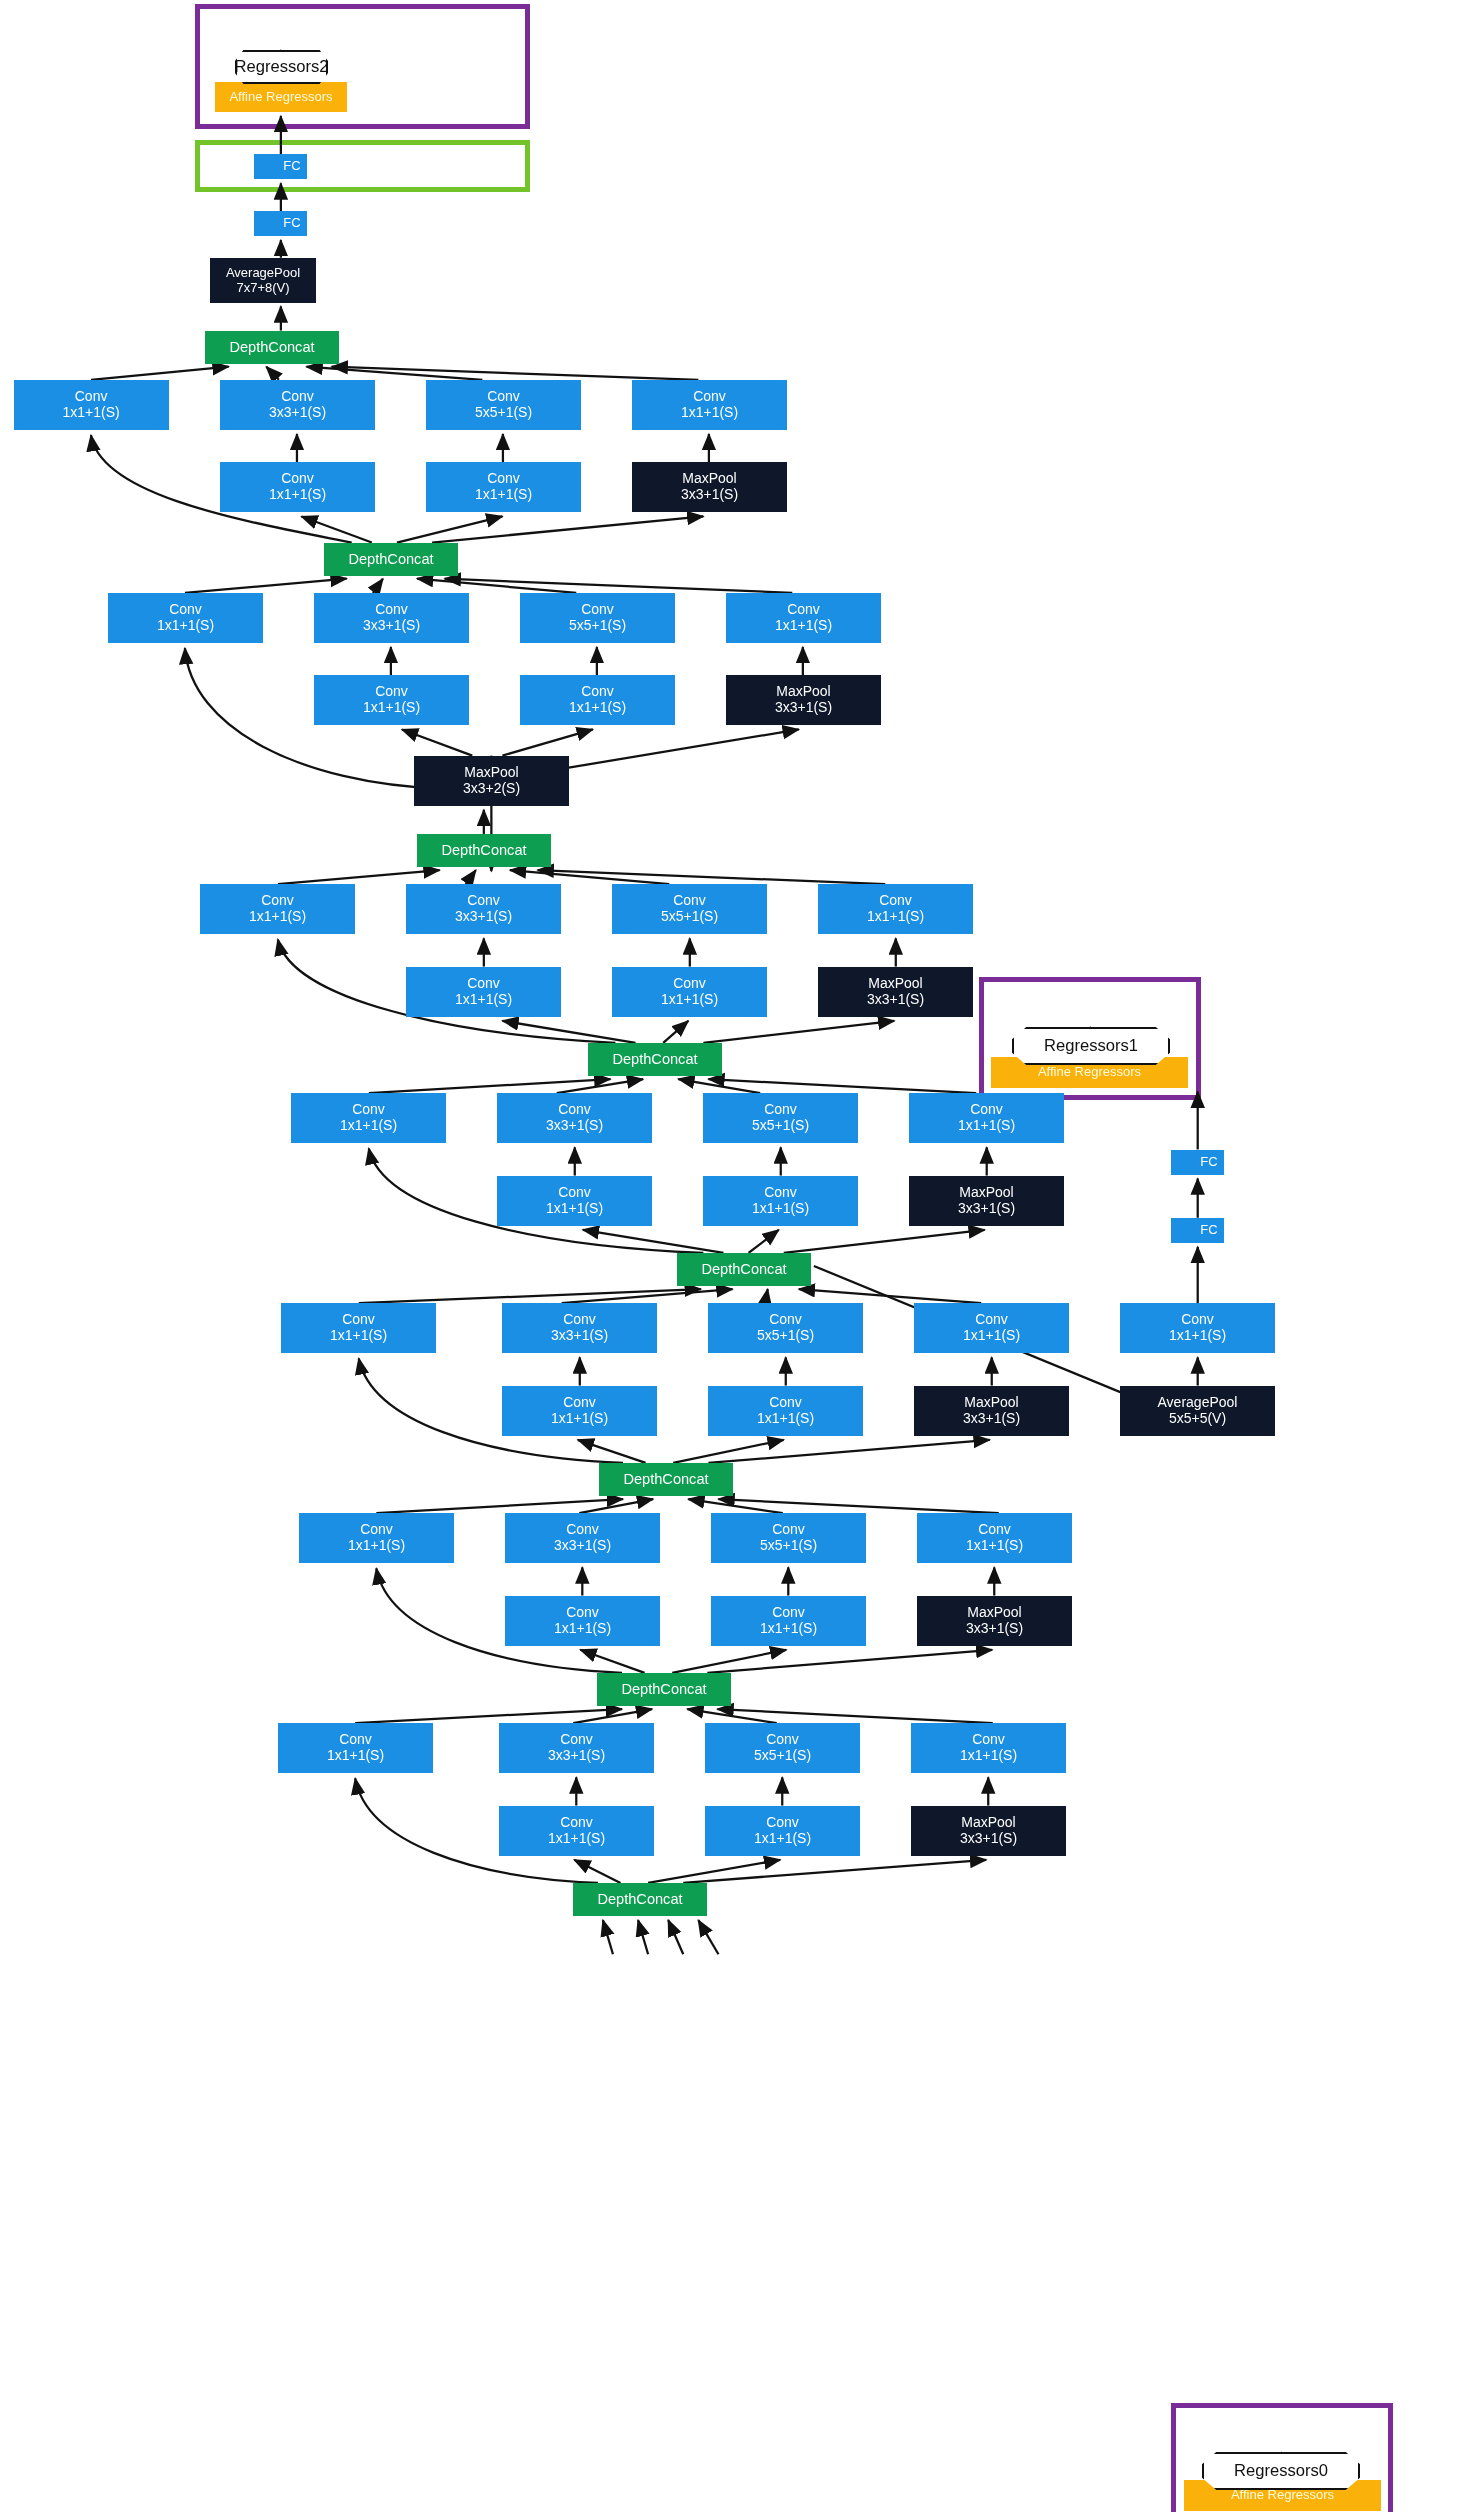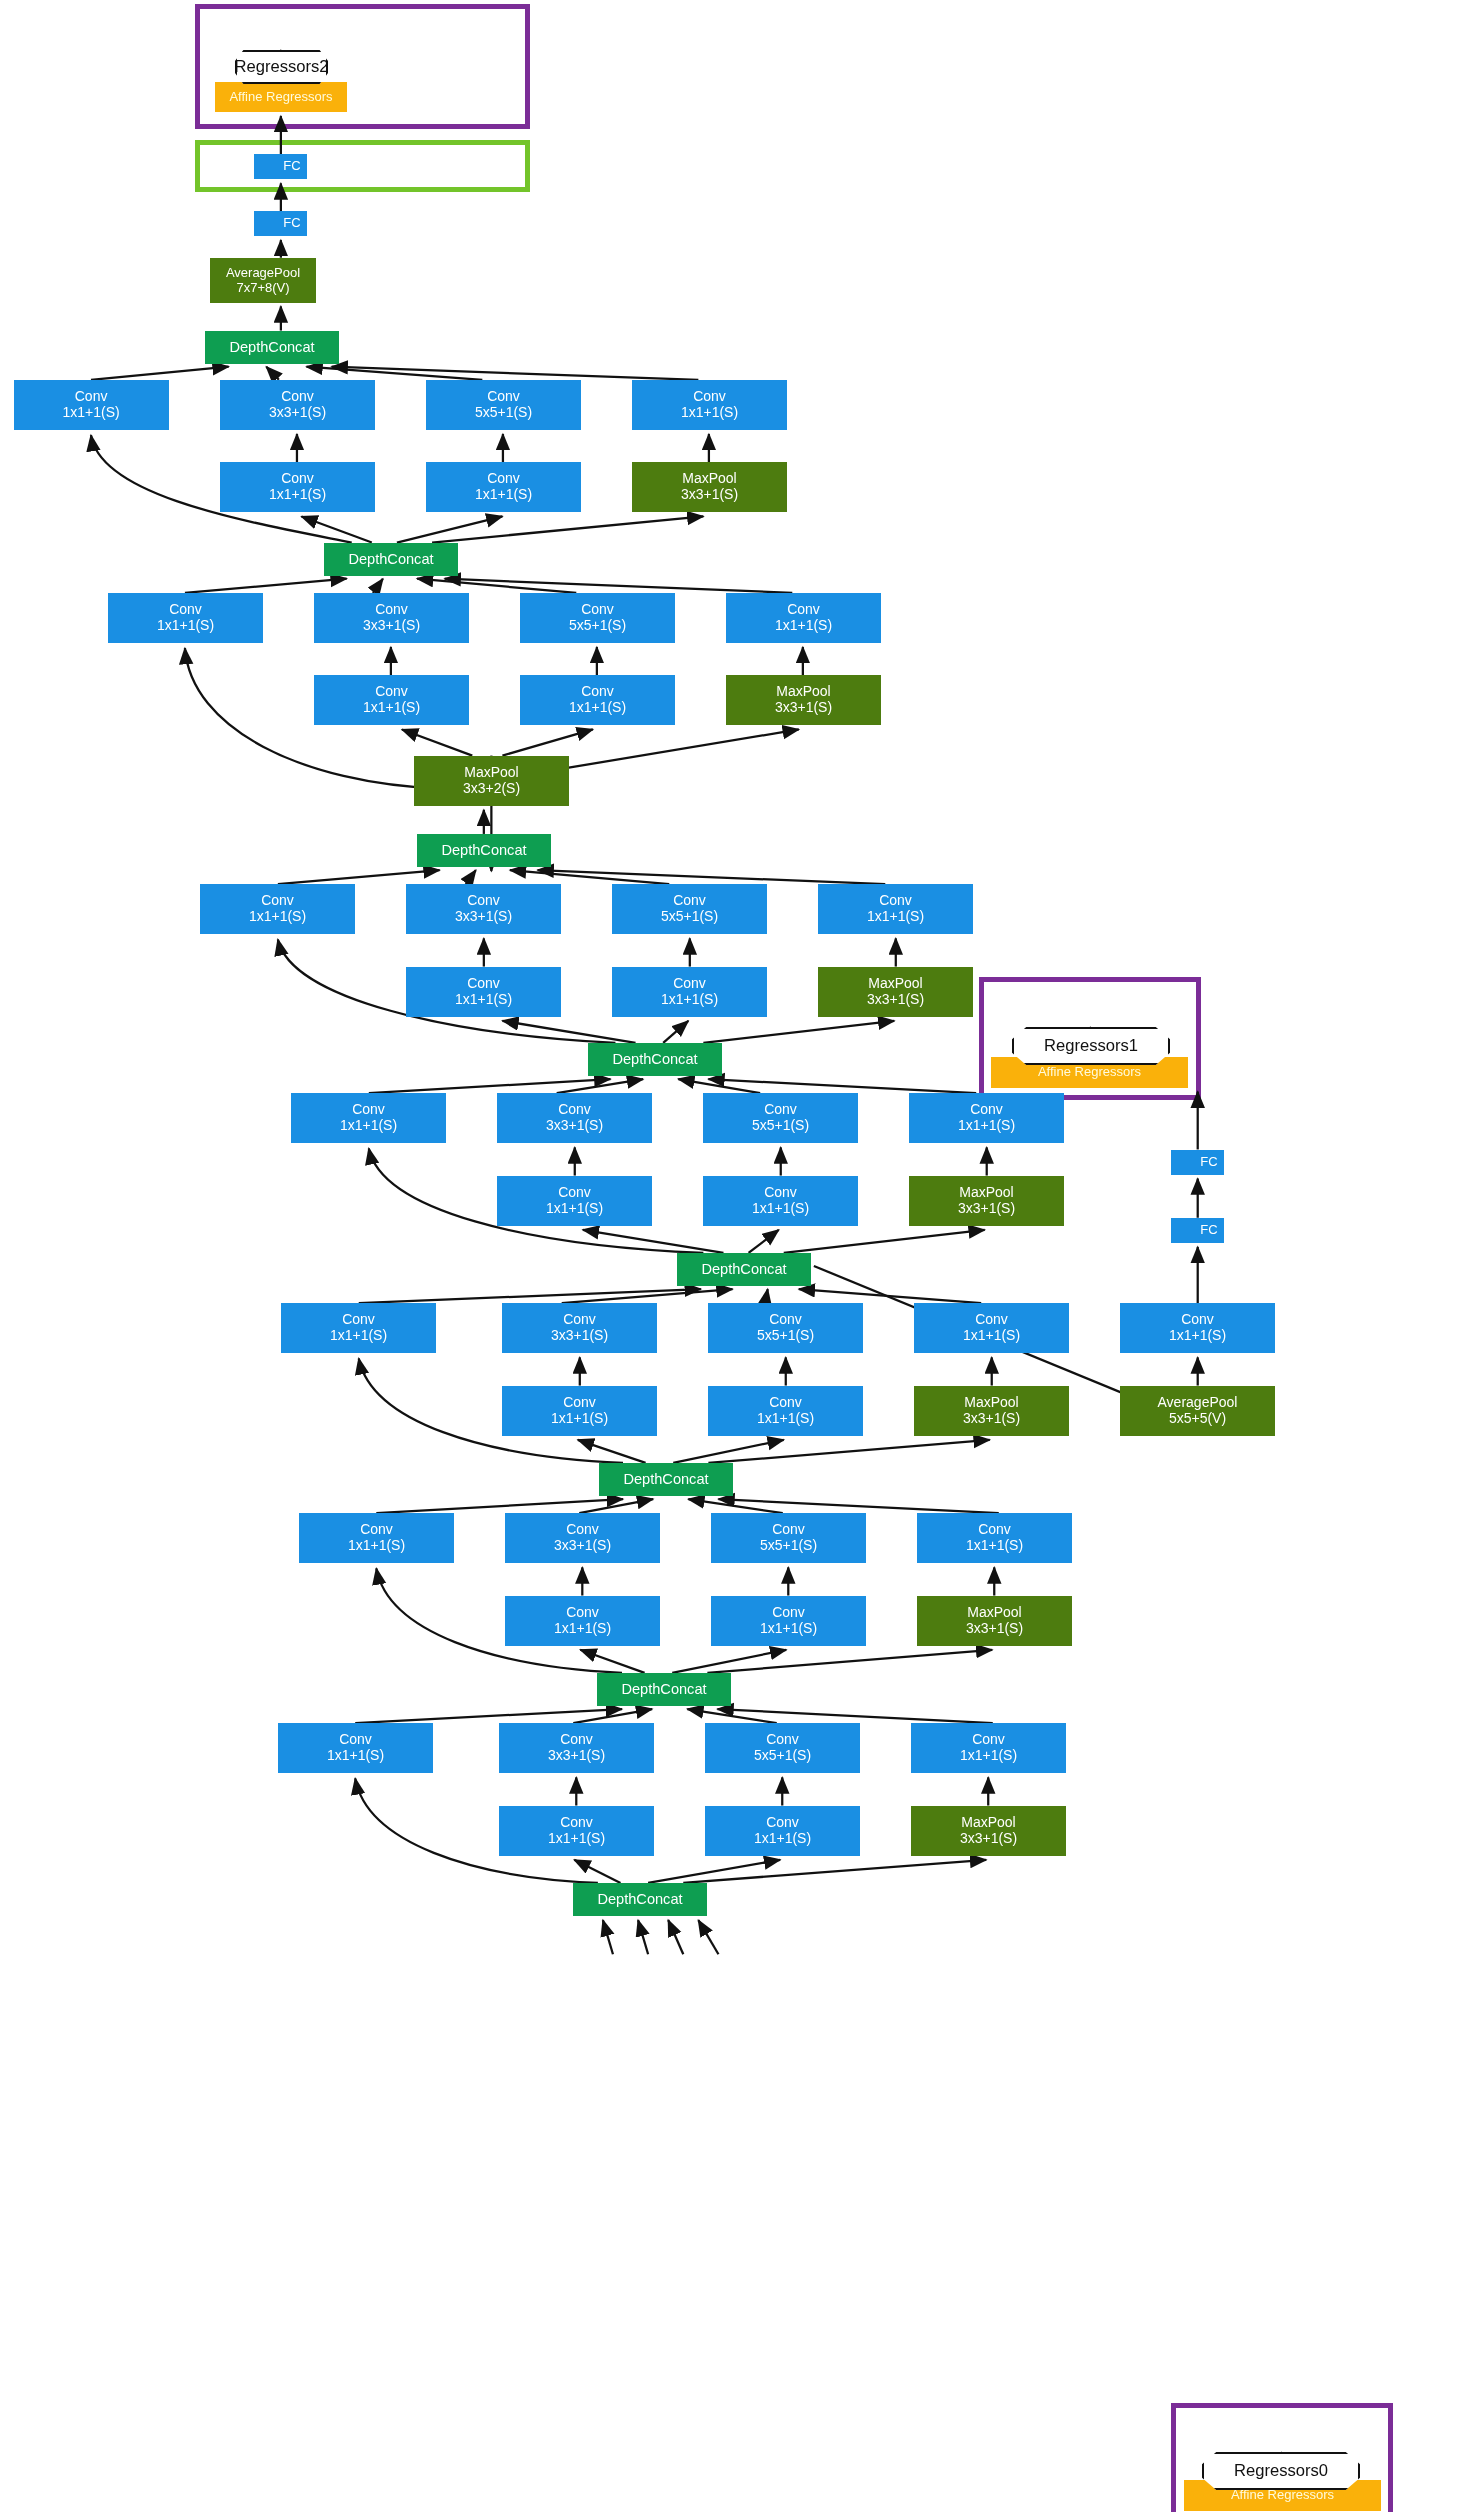--- a/index.html
+++ b/index.html
@@ -4,21 +4,21 @@
 <style>
   html,body{margin:0;padding:0;background:#ffffff;}
   body{font-family:"Liberation Sans", sans-serif;}
   #canvas{position:relative;width:1459px;height:2856px;background:#fff;overflow:hidden;}
   .node{position:absolute;box-sizing:border-box;display:flex;flex-direction:column;
         align-items:center;justify-content:center;text-align:center;color:#fff;
         font-family:"Liberation Sans", sans-serif;line-height:1.12;z-index:4;}
   .node .l1{display:block;}
   .node .l2{display:block;}
   .conv  {background:#1A8FE3;text-align:right;}
-  .pool  {background:#4d7c0f;}
+  .pool  {background:#0f172a;}
   .concat{background:#0E9E51;}
   .fc    {background:#1A8FE3;padding-left:23px;}
   .affine{background:#FAB10A;color:#FFFBDC;}
   .octa{position:absolute;box-sizing:border-box;background:#ffffff;border:2px solid #111;
         color:#111;display:flex;align-items:center;justify-content:center;z-index:5;
         clip-path:polygon(9% 0,91% 0,100% 32%,100% 68%,91% 100%,9% 100%,0 68%,0 32%);
         font-family:"Liberation Sans", sans-serif;margin-top:39px;}
   .octa .inner{position:absolute;inset:2px;background:#fff;
         clip-path:polygon(9% 0,91% 0,100% 32%,100% 68%,91% 100%,9% 100%,0 68%,0 32%);}
   .octa span{position:relative;z-index:2;}

